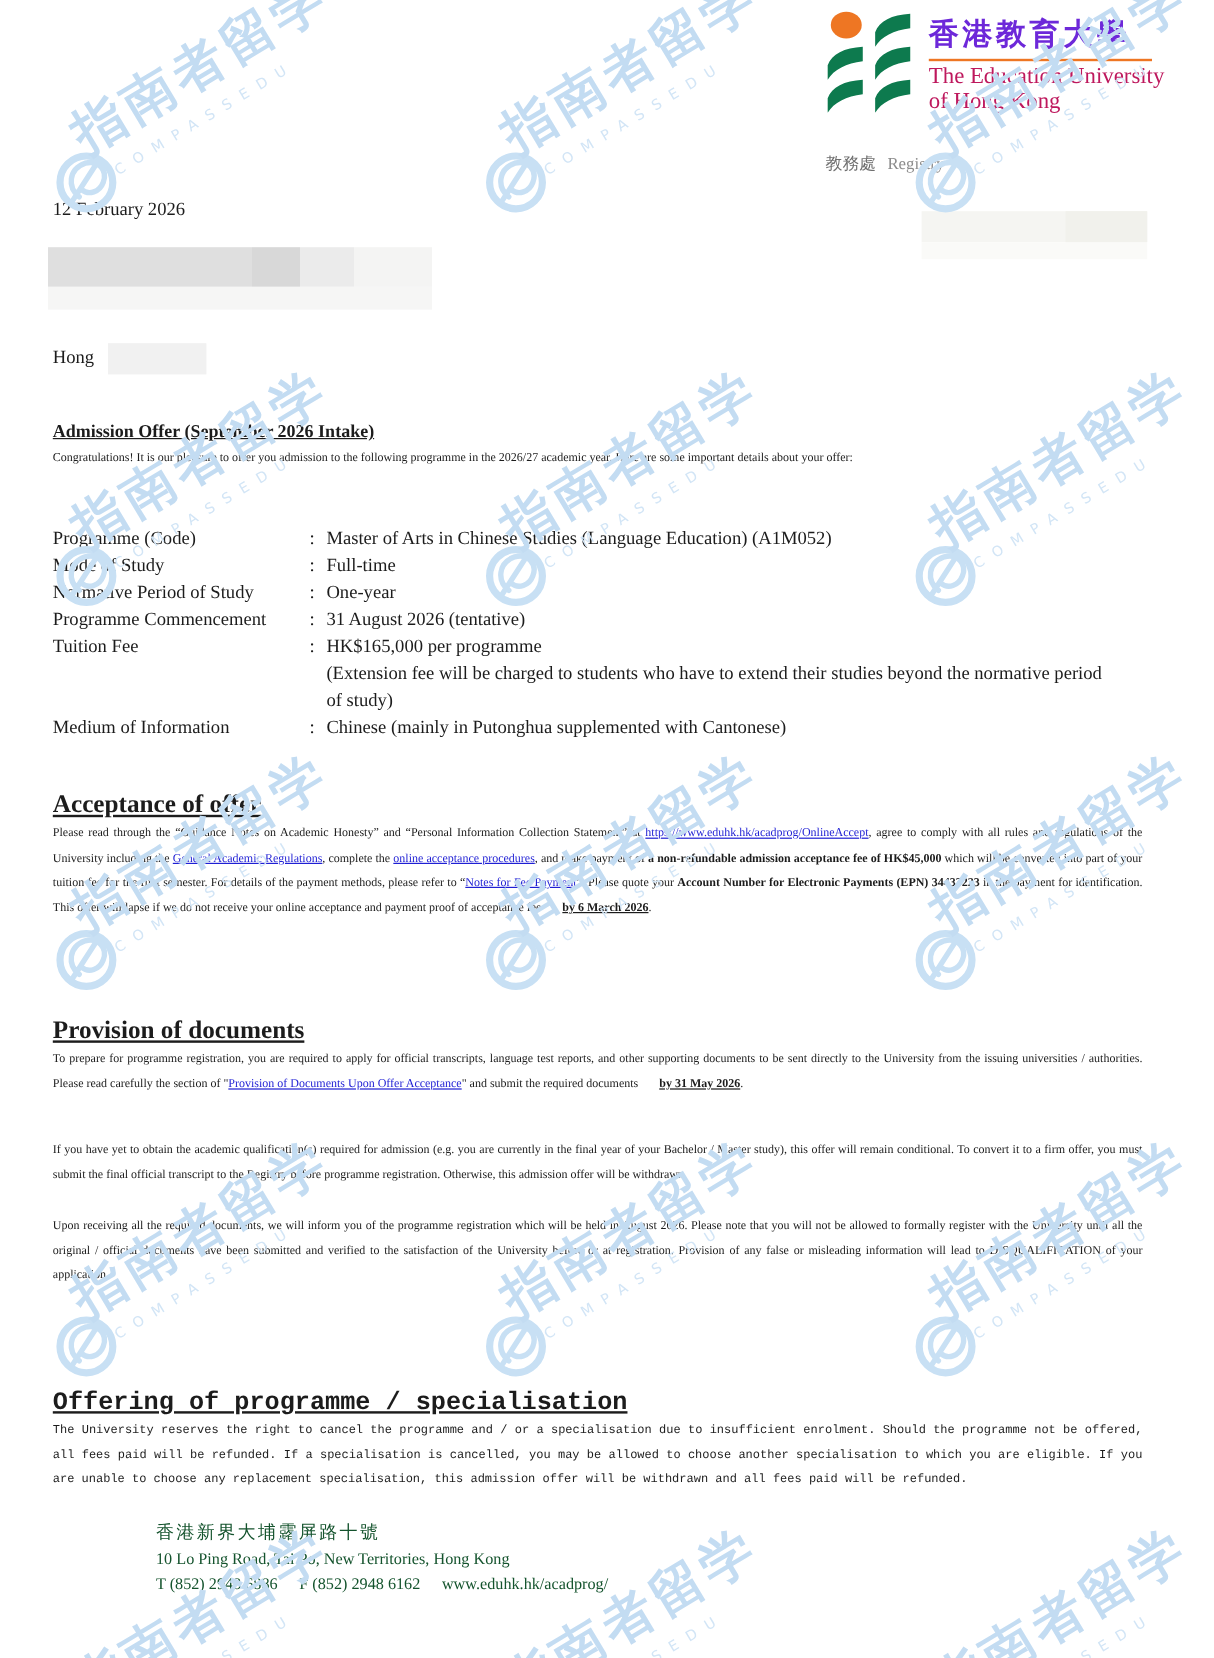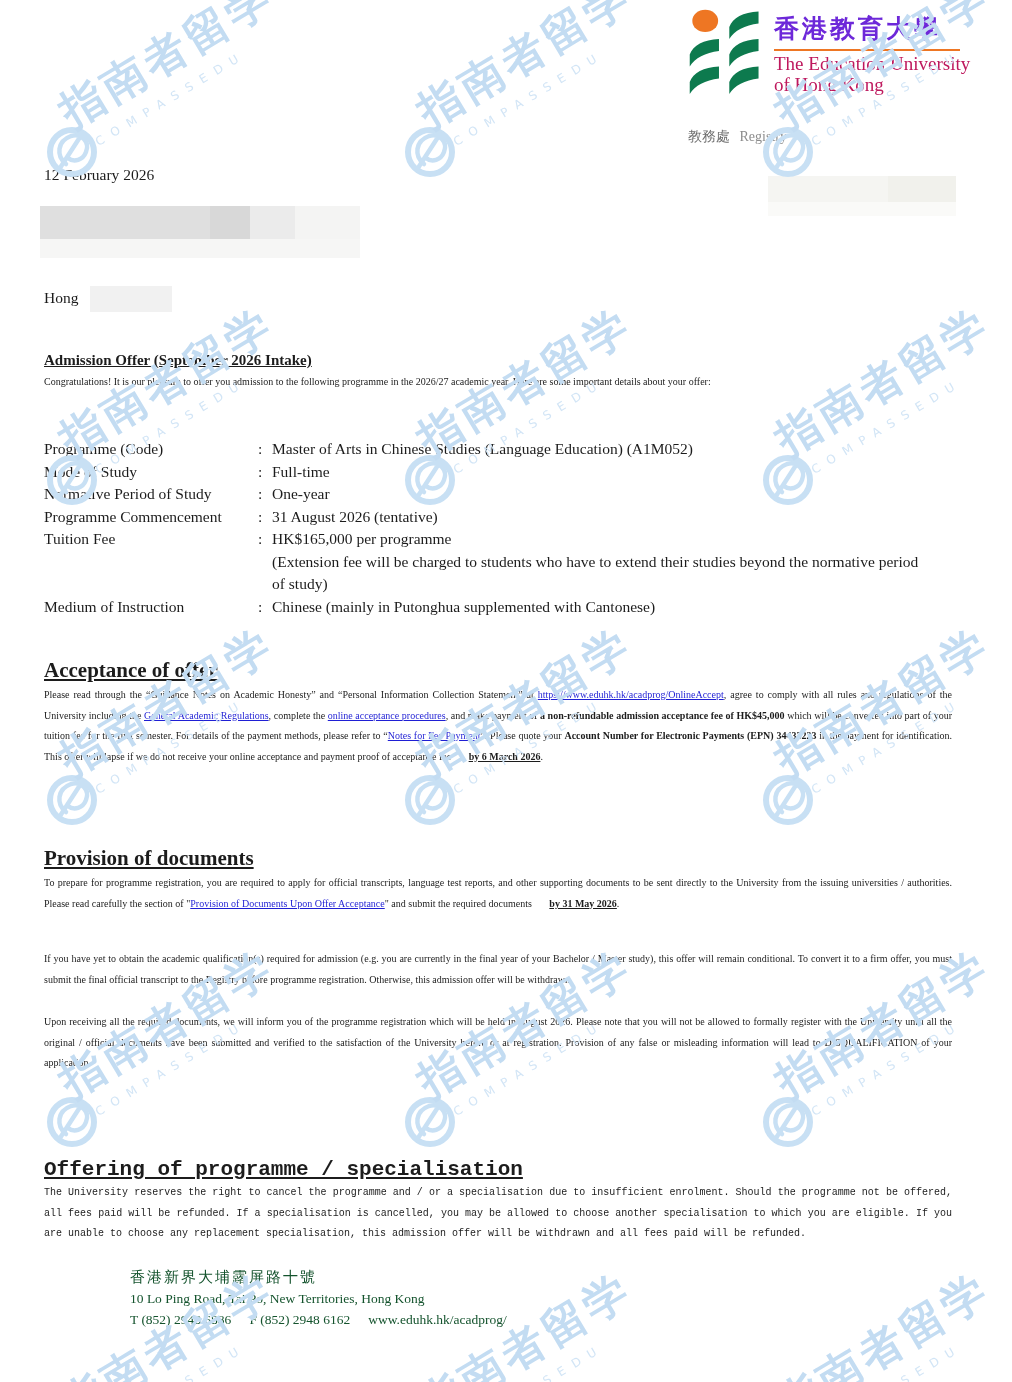--- a/index.html
+++ b/index.html
@@ -138,21 +138,21 @@
     <div class="det-row">
         <span>Tuition Fee</span>
         <span>:</span>
         <span>HK$165,000 per programme</span>
       </div>
     <div class="det-note">
         <span></span>
         <span class="note-text">(Extension fee will be charged to students who have to extend their studies beyond the normative period of study)</span>
       </div>
     <div class="det-row">
-        <span>Medium of Instruction</span>
+        <span>Medium of Information</span>
         <span>:</span>
         <span>Chinese (mainly in Putonghua supplemented with Cantonese)</span>
       </div>
   </div>
 
   <div class="abs section sec-acceptance">
     <h3 class="sec-head">Acceptance of offer</h3>
     <p class="body-text"><span class="seg-plain">Please read through the “Guidance Notes on Academic Honesty” and “Personal Information Collection Statement” at </span><span class="seg-link">https://www.eduhk.hk/acadprog/OnlineAccept</span><span class="seg-plain">, agree to comply with all rules and regulations of the University including the </span><span class="seg-link">General Academic Regulations</span><span class="seg-plain">, complete the </span><span class="seg-link">online acceptance procedures</span><span class="seg-plain">, and make payment of </span><span class="seg-bold">a non-refundable admission acceptance fee of HK$45,000</span><span class="seg-plain"> which will be converted into part of your tuition fee for the first semester.  For details of the payment methods, please refer to “</span><span class="seg-link">Notes for Fee Payment</span><span class="seg-plain">”.  Please quote your </span><span class="seg-bold">Account Number for Electronic Payments (EPN) 34433223</span><span class="seg-plain"> in the payment for identification.  This offer will lapse if we do not receive your online acceptance and payment proof of acceptance fee </span><span class="seg-bu">by 6 March 2026</span><span class="seg-plain">.</span></p>
   </div>
 

